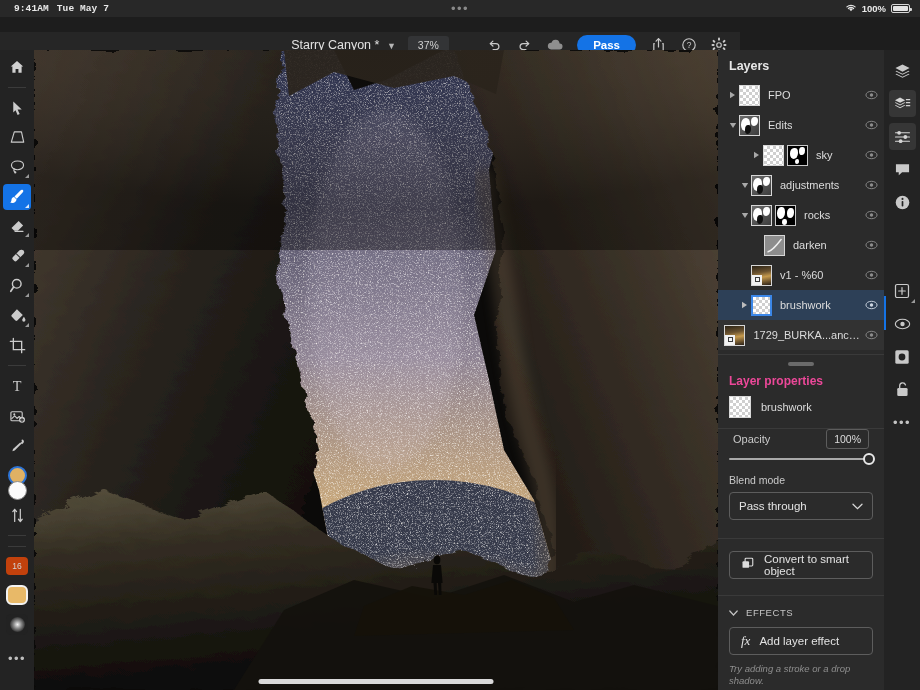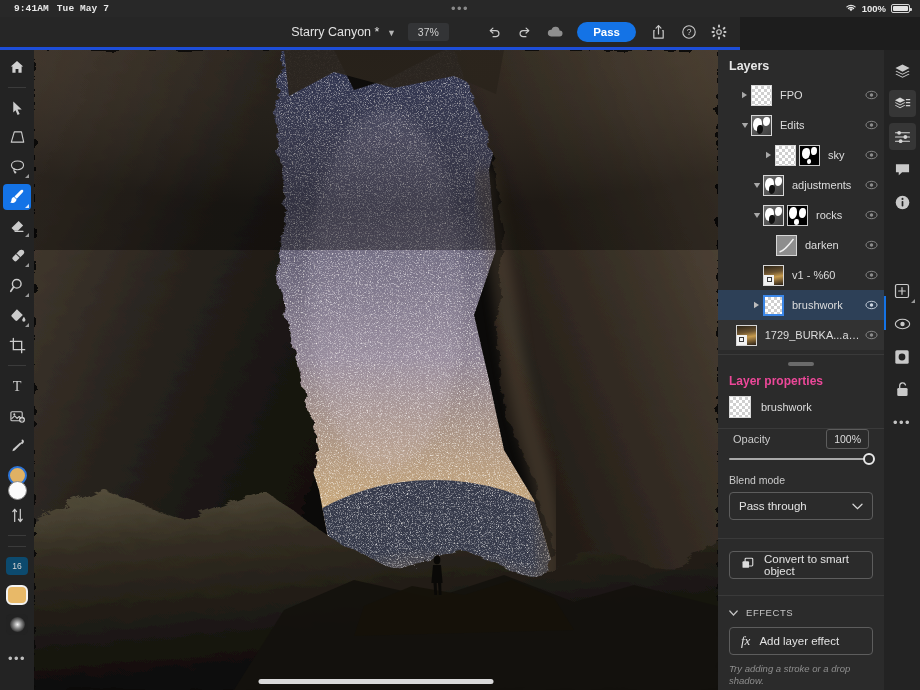--- a/index.html
+++ b/index.html
@@ -20,23 +20,23 @@
   }
   .sb-left { display: flex; align-items: center; gap: 8px; padding-left: 14px; font-weight: bold; letter-spacing: .1px; font-family: Liberation Mono, monospace; }
   .sb-center { position: absolute; left: 0; right: 0; text-align: center; color: #8a8a8a; font-size: 13px; line-height: 8px; letter-spacing: 1.5px;}
   .sb-right { margin-left: auto; display: flex; align-items: center; gap: 5px; padding-right: 10px; font-weight: bold; }
   .batt { width: 19px; height: 9px; border: 1px solid #d8d8d8; border-radius: 2px; position: relative; }
   .batt::before { content:""; position:absolute; left:1px; top:1px; bottom:1px; right:1px; background:#e4e4e4; border-radius:1px;}
   .batt::after { content:""; position:absolute; right:-3px; top:3px; width:2px; height:3px; background:#d8d8d8; border-radius:0 1px 1px 0;}
 
   
   .topbar {
-    position: absolute; top: 17px; left: 0; width: 740px; height: 33px;
+    position: absolute; top: 32px; left: 0; width: 740px; height: 33px;
     background: #262626; display: flex; align-items: center;
-    border-bottom: 3px solid #1d4ed8;
+    border-bottom: 7px solid #1d4ed8;
   }
   .doc-title-wrap {
     position: absolute; left: 0; right: 0; display: flex; align-items: center;
     justify-content: center; gap: 12px; pointer-events: none;
   }
   .doc-title { color: #e2e2e2; font-size: 12.5px; pointer-events: auto; }
   .caret-sm { color: #b5b5b5; font-size: 9px; margin-left: 4px; }
   .zoom-chip {
     background: #333436; color: #cfcfcf; font-size: 10.5px;
     padding: 3px 10px; border-radius: 3px; pointer-events: auto;
@@ -66,21 +66,21 @@
   .lt-item.corner::after {
     content: ""; position: absolute; right: 2px; bottom: 2px;
     border-left: 4px solid transparent; border-bottom: 4px solid #9a9a9a;
   }
   .lt-item.active.corner::after { border-bottom-color: #dbe9fb; }
   .lt-sep { width: 18px; height: 1px; background: #3b3b3b; margin: 5px 0; }
   .lt-spacer { flex: 1; }
   .sw-fg { width:19px;height:19px;border-radius:50%;background:#e0b164;border:2px solid #2d74d6; }
   .sw-bg { width:19px;height:19px;border-radius:50%;background:#fbfbfb;border:1px solid #8d8d8d;margin-top:-4px; }
   .brush-size {
-    width: 22px; height: 20px; border-radius: 4px; background: #0c4a6e;
+    width: 22px; height: 20px; border-radius: 4px; background: #c2410c;
     display:flex;align-items:center;justify-content:center;
     color:#d3d3d3;font-size:8.5px;
   }
   .brush-color { width: 22px; height: 22px; border-radius: 6px; background:#e8b968; border: 2px solid #f2f2f2; }
   .brush-preview {
     width: 22px; height: 22px; border-radius: 5px; background:#222;
     display:flex;align-items:center;justify-content:center;
   }
   .brush-dot {
     width:15px;height:15px;border-radius:50%;
@@ -104,21 +104,20 @@
     background: #2b2b2b; display: flex; flex-direction: column;
   }
   .panel-title {
     color: #e6e6e6; font-size: 12.5px; font-weight: bold;
     padding: 9px 0 7px 11px;
   }
   .layers-list { position: relative; }
   .layer-row {
     height: 30px; display: flex; align-items: center; position: relative;
     padding-right: 6px;
-    padding-left: 12px;
   }
   .layer-row.selected { background: #2d4057; }
   .layer-row.bottom { background: #323232; }
   .tw { width: 13px; display:flex;align-items:center;justify-content:center; flex:none; }
   .tw svg { display:block; }
   .thumb {
     width: 21px; height: 21px; flex: none; border: 1px solid #d7d7d7;
     background: #fff; position: relative; overflow: hidden;
   }
   .thumb.sel-ring { border: 2px solid #3b87e8; }

